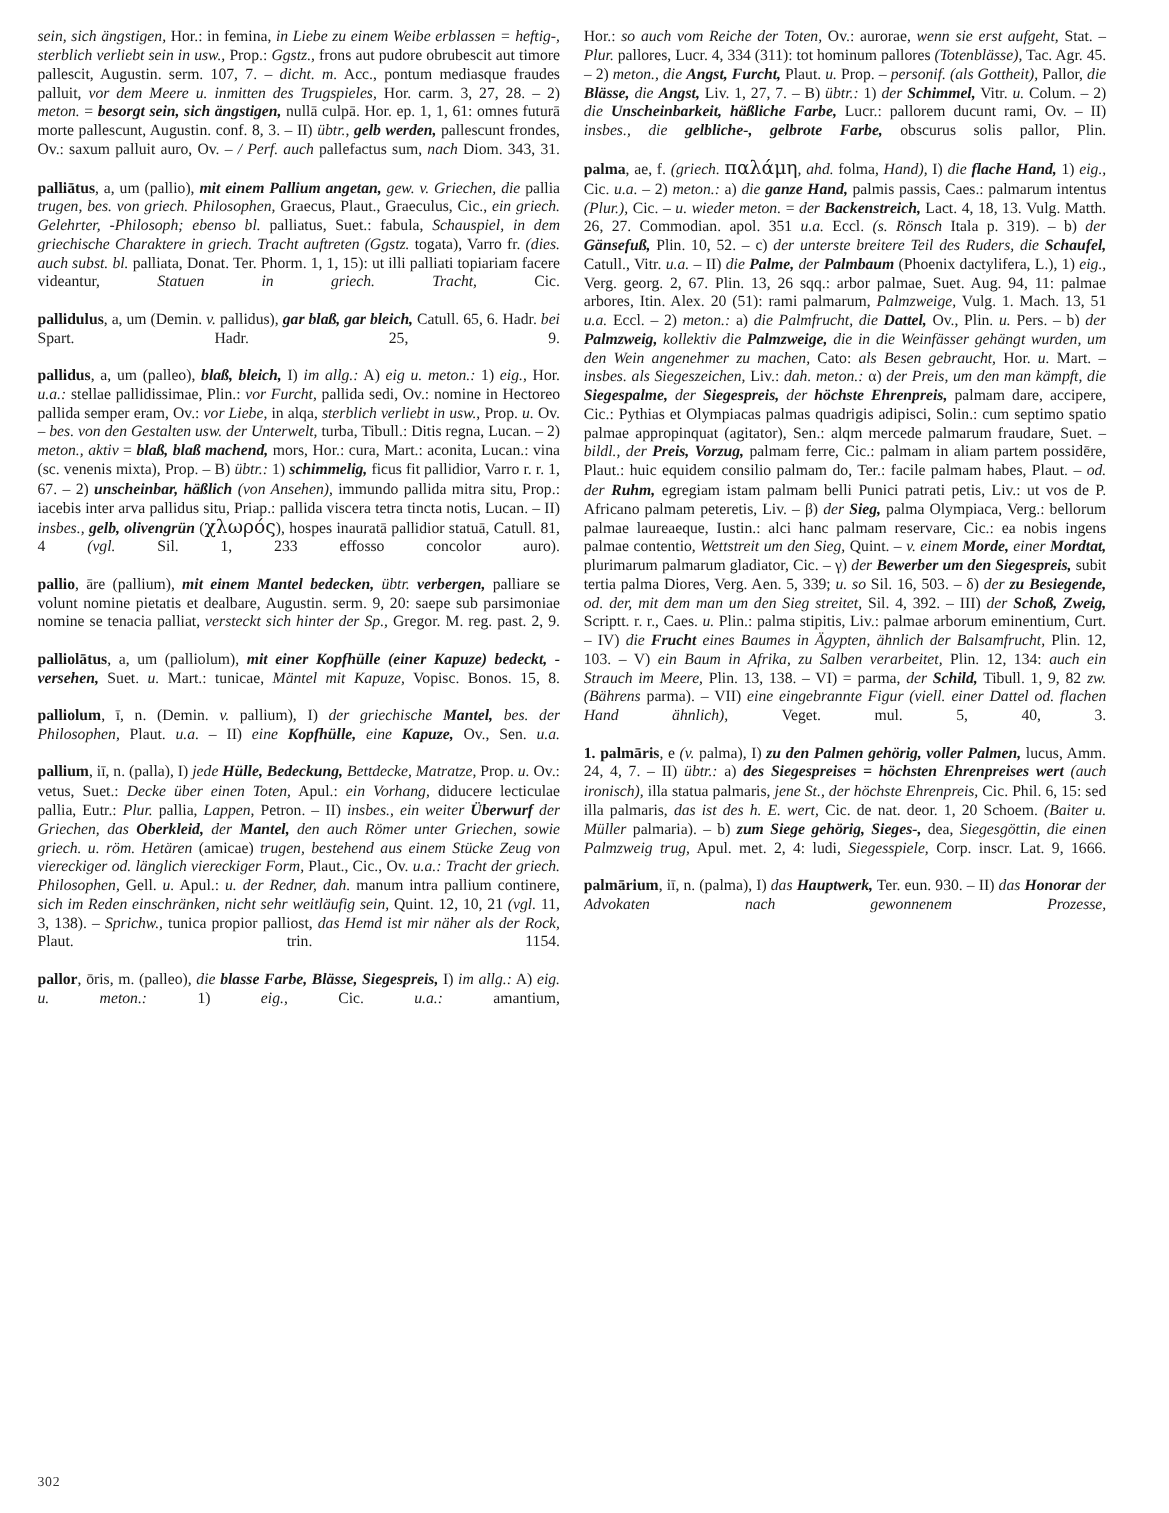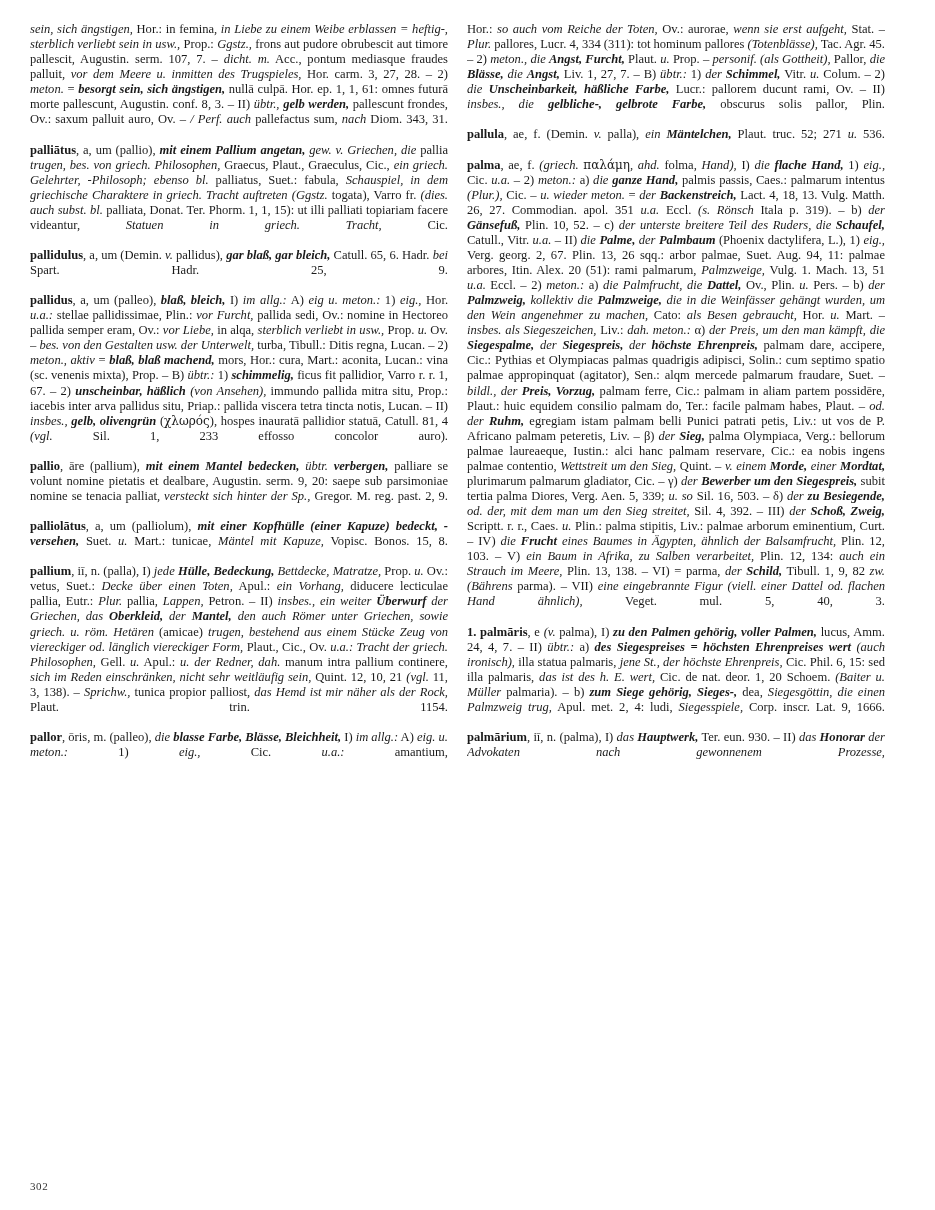--- a/index.html
+++ b/index.html
@@ -57,21 +57,21 @@
   }
   b, .hw {
     font-weight: bold;
   }
   i, .it {
     font-style: italic;
   }
   .gr {
     font-family: "DejaVu Serif", serif;
     font-style: normal;
-    font-size: 12px;
+    font-size: 15px;
   }
   .sup {
     font-size: 0.68em;
     vertical-align: super;
     line-height: 0;
   }
   .folio {
     position: absolute;
     left: 30px;
     bottom: 18px;
@@ -88,27 +88,27 @@
 
   <div class="columns">
 
     <div class="column">
       <p class="entry"><i>sein, sich ängstigen,</i> Hor.: in femina, <i>in Liebe zu einem Weibe erblassen = heftig-, sterblich verliebt sein in usw.,</i> Prop.: <i>Ggstz.,</i> frons aut pudore obrubescit aut timore pallescit, Augustin. serm. 107, 7. – <i>dicht. m.</i> Acc., pontum mediasque fraudes palluit, <i>vor dem Meere u. inmitten des Trugspieles,</i> Hor. carm. 3, 27, 28. – 2) <i>meton.</i> = <b><i>besorgt sein, sich ängstigen,</i></b> nullā culpā. Hor. ep. 1, 1, 61: omnes futurā morte pallescunt, Augustin. conf. 8, 3. – II) <i>übtr.,</i> <b><i>gelb werden,</i></b> pallescunt frondes, Ov.: saxum palluit auro, Ov. – <i>/ Perf. auch</i> pallefactus sum, <i>nach</i> Diom. 343, 31.</p>
       <p class="entry"><b>palliātus</b>, a, um (pallio), <b><i>mit einem Pallium angetan,</i></b> <i>gew. v. Griechen, die</i> pallia <i>trugen, bes. von griech. Philosophen,</i> Graecus, Plaut., Graeculus, Cic., <i>ein griech. Gelehrter, -Philosoph; ebenso bl.</i> palliatus, Suet.: fabula, <i>Schauspiel, in dem griechische Charaktere in griech. Tracht auftreten (Ggstz.</i> togata), Varro fr. <i>(dies. auch subst. bl.</i> palliata, Donat. Ter. Phorm. 1, 1, 15): ut illi palliati topiariam facere videantur, <i>Statuen in griech. Tracht,</i> Cic.</p>
       <p class="entry"><b>pallidulus</b>, a, um (Demin. <i>v.</i> pallidus), <b><i>gar blaß, gar bleich,</i></b> Catull. 65, 6. Hadr. <i>bei</i> Spart. Hadr. 25, 9.</p>
       <p class="entry"><b>pallidus</b>, a, um (palleo), <b><i>blaß, bleich,</i></b> I) <i>im allg.:</i> A) <i>eig u. meton.:</i> 1) <i>eig.,</i> Hor. <i>u.a.:</i> stellae pallidissimae, Plin.: <i>vor Furcht,</i> pallida sedi, Ov.: nomine in Hectoreo pallida semper eram, Ov.: <i>vor Liebe,</i> in alqa, <i>sterblich verliebt in usw.,</i> Prop. <i>u.</i> Ov. – <i>bes. von den Gestalten usw. der Unterwelt,</i> turba, Tibull.: Ditis regna, Lucan. – 2) <i>meton., aktiv</i> = <b><i>blaß, blaß machend,</i></b> mors, Hor.: cura, Mart.: aconita, Lucan.: vina (sc. venenis mixta), Prop. – B) <i>übtr.:</i> 1) <b><i>schimmelig,</i></b> ficus fit pallidior, Varro r. r. 1, 67. – 2) <b><i>unscheinbar, häßlich</i></b> <i>(von Ansehen),</i> immundo pallida mitra situ, Prop.: iacebis inter arva pallidus situ, Priap.: pallida viscera tetra tincta notis, Lucan. – II) <i>insbes.,</i> <b><i>gelb, olivengrün</i></b> (<span class="gr">χλωρός</span>), hospes inauratā pallidior statuā, Catull. 81, 4 <i>(vgl.</i> Sil. 1, 233 effosso concolor auro).</p>
       <p class="entry"><b>pallio</b>, āre (pallium), <b><i>mit einem Mantel bedecken,</i></b> <i>übtr.</i> <b><i>verbergen,</i></b> palliare se volunt nomine pietatis et dealbare, Augustin. serm. 9, 20: saepe sub parsimoniae nomine se tenacia palliat, <i>versteckt sich hinter der Sp.,</i> Gregor. M. reg. past. 2, 9.</p>
       <p class="entry"><b>palliolātus</b>, a, um (palliolum), <b><i>mit einer Kopfhülle (einer Kapuze) bedeckt, -versehen,</i></b> Suet. <i>u.</i> Mart.: tunicae, <i>Mäntel mit Kapuze,</i> Vopisc. Bonos. 15, 8.</p>
+      <p class="entry"><b>palliolum</b>, ī, n. (Demin. <i>v.</i> pallium), I) <i>der griechische <b>Mantel,</b> bes. der Philosophen,</i> Plaut. <i>u.a.</i> – II) <i>eine</i> <b><i>Kopfhülle,</i></b> <i>eine</i> <b><i>Kapuze,</i></b> Ov., Sen. <i>u.a.</i></p>
       <p class="entry"><b>pallium</b>, iī, n. (palla), I) <i>jede</i> <b><i>Hülle, Bedeckung,</i></b> <i>Bettdecke, Matratze,</i> Prop. <i>u.</i> Ov.: vetus, Suet.: <i>Decke über einen Toten,</i> Apul.: <i>ein Vorhang,</i> diducere lecticulae pallia, Eutr.: <i>Plur.</i> pallia, <i>Lappen,</i> Petron. – II) <i>insbes., ein weiter</i> <b><i>Überwurf</i></b> <i>der Griechen, das</i> <b><i>Oberkleid,</i></b> <i>der</i> <b><i>Mantel,</i></b> <i>den auch Römer unter Griechen, sowie griech. u. röm. Hetären</i> (amicae) <i>trugen, bestehend aus einem Stücke Zeug von viereckiger od. länglich viereckiger Form,</i> Plaut., Cic., Ov. <i>u.a.: Tracht der griech. Philosophen,</i> Gell. <i>u.</i> Apul.: <i>u. der Redner, dah.</i> manum intra pallium continere, <i>sich im Reden einschränken, nicht sehr weitläufig sein,</i> Quint. 12, 10, 21 <i>(vgl.</i> 11, 3, 138). – <i>Sprichw.,</i> tunica propior palliost, <i>das Hemd ist mir näher als der Rock,</i> Plaut. trin. 1154.</p>
-      <p class="entry"><b>pallor</b>, ōris, m. (palleo), <i>die</i> <b><i>blasse Farbe, Blässe, Bleichheit,</i></b> I) <i>im allg.:</i> A) <i>eig. u. meton.:</i> 1) <i>eig.,</i> Cic. <i>u.a.:</i> amantium,</p>
+      <p class="entry"><b>pallor</b>, ōris, m. (palleo), <i>die</i> <b><i>blasse Farbe, Blässe, Siegespreis,</i></b> I) <i>im allg.:</i> A) <i>eig. u. meton.:</i> 1) <i>eig.,</i> Cic. <i>u.a.:</i> amantium,</p>
     </div>
 
     <div class="column">
       <p class="entry">Hor.: <i>so auch vom Reiche der Toten,</i> Ov.: aurorae, <i>wenn sie erst aufgeht,</i> Stat. – <i>Plur.</i> pallores, Lucr. 4, 334 (311): tot hominum pallores <i>(Totenblässe),</i> Tac. Agr. 45. – 2) <i>meton., die</i> <b><i>Angst, Furcht,</i></b> Plaut. <i>u.</i> Prop. – <i>personif. (als Gottheit),</i> Pallor, <i>die</i> <b><i>Blässe,</i></b> <i>die</i> <b><i>Angst,</i></b> Liv. 1, 27, 7. – B) <i>übtr.:</i> 1) <i>der</i> <b><i>Schimmel,</i></b> Vitr. <i>u.</i> Colum. – 2) <i>die</i> <b><i>Unscheinbarkeit, häßliche Farbe,</i></b> Lucr.: pallorem ducunt rami, Ov. – II) <i>insbes., die</i> <b><i>gelbliche-, gelbrote Farbe,</i></b> obscurus solis pallor, Plin.</p>
-      <p class="entry"><b>pallula</b>, ae, f. (Demin. <i>v.</i> palla), <i>ein</i> <b><i>Mäntelchen,</i></b> Plaut. truc. 52; 271 <i>u.</i> 536.</p>
       <p class="entry"><b>palma</b>, ae, f. <i>(griech.</i> <span class="gr">παλάμη</span><i>, ahd.</i> folma, <i>Hand),</i> I) <i>die <b>flache Hand,</b></i> 1) <i>eig.,</i> Cic. <i>u.a.</i> – 2) <i>meton.:</i> a) <i>die</i> <b><i>ganze Hand,</i></b> palmis passis, Caes.: palmarum intentus <i>(Plur.),</i> Cic. – <i>u. wieder meton.</i> = <i>der</i> <b><i>Backenstreich,</i></b> Lact. 4, 18, 13. Vulg. Matth. 26, 27. Commodian. apol. 351 <i>u.a.</i> Eccl. <i>(s. Rönsch</i> Itala p. 319). – b) <i>der</i> <b><i>Gänsefuß,</i></b> Plin. 10, 52. – c) <i>der unterste breitere Teil des Ruders, die</i> <b><i>Schaufel,</i></b> Catull., Vitr. <i>u.a.</i> – II) <i>die</i> <b><i>Palme,</i></b> <i>der</i> <b><i>Palmbaum</i></b> (Phoenix dactylifera, L.), 1) <i>eig.,</i> Verg. georg. 2, 67. Plin. 13, 26 sqq.: arbor palmae, Suet. Aug. 94, 11: palmae arbores, Itin. Alex. 20 (51): rami palmarum, <i>Palmzweige,</i> Vulg. 1. Mach. 13, 51 <i>u.a.</i> Eccl. – 2) <i>meton.:</i> a) <i>die Palmfrucht, die</i> <b><i>Dattel,</i></b> Ov., Plin. <i>u.</i> Pers. – b) <i>der</i> <b><i>Palmzweig,</i></b> <i>kollektiv die</i> <b><i>Palmzweige,</i></b> <i>die in die Weinfässer gehängt wurden, um den Wein angenehmer zu machen,</i> Cato: <i>als Besen gebraucht,</i> Hor. <i>u.</i> Mart. – <i>insbes. als Siegeszeichen,</i> Liv.: <i>dah. meton.:</i> α) <i>der Preis, um den man kämpft, die</i> <b><i>Siegespalme,</i></b> <i>der</i> <b><i>Siegespreis,</i></b> <i>der</i> <b><i>höchste Ehrenpreis,</i></b> palmam dare, accipere, Cic.: Pythias et Olympiacas palmas quadrigis adipisci, Solin.: cum septimo spatio palmae appropinquat (agitator), Sen.: alqm mercede palmarum fraudare, Suet. – <i>bildl., der</i> <b><i>Preis, Vorzug,</i></b> palmam ferre, Cic.: palmam in aliam partem possidēre, Plaut.: huic equidem consilio palmam do, Ter.: facile palmam habes, Plaut. – <i>od. der</i> <b><i>Ruhm,</i></b> egregiam istam palmam belli Punici patrati petis, Liv.: ut vos de P. Africano palmam peteretis, Liv. – β) <i>der</i> <b><i>Sieg,</i></b> palma Olympiaca, Verg.: bellorum palmae laureaeque, Iustin.: alci hanc palmam reservare, Cic.: ea nobis ingens palmae contentio, <i>Wettstreit um den Sieg,</i> Quint. – <i>v. einem</i> <b><i>Morde,</i></b> <i>einer</i> <b><i>Mordtat,</i></b> plurimarum palmarum gladiator, Cic. – γ) <i>der</i> <b><i>Bewerber um den Siegespreis,</i></b> subit tertia palma Diores, Verg. Aen. 5, 339; <i>u. so</i> Sil. 16, 503. – δ) <i>der</i> <b><i>zu Besiegende,</i></b> <i>od. der, mit dem man um den Sieg streitet,</i> Sil. 4, 392. – III) <i>der</i> <b><i>Schoß, Zweig,</i></b> Scriptt. r. r., Caes. <i>u.</i> Plin.: palma stipitis, Liv.: palmae arborum eminentium, Curt. – IV) <i>die</i> <b><i>Frucht</i></b> <i>eines Baumes in Ägypten, ähnlich der Balsamfrucht,</i> Plin. 12, 103. – V) <i>ein Baum in Afrika, zu Salben verarbeitet,</i> Plin. 12, 134: <i>auch ein Strauch im Meere,</i> Plin. 13, 138. – VI) = parma, <i>der</i> <b><i>Schild,</i></b> Tibull. 1, 9, 82 <i>zw. (Bährens</i> parma). – VII) <i>eine eingebrannte Figur (viell. einer Dattel od. flachen Hand ähnlich),</i> Veget. mul. 5, 40, 3.</p>
       <p class="entry"><b>1. palmāris</b>, e <i>(v.</i> palma), I) <b><i>zu den Palmen gehörig, voller Palmen,</i></b> lucus, Amm. 24, 4, 7. – II) <i>übtr.:</i> a) <b><i>des Siegespreises = höchsten Ehrenpreises wert</i></b> <i>(auch ironisch),</i> illa statua palmaris, <i>jene St., der höchste Ehrenpreis,</i> Cic. Phil. 6, 15: sed illa palmaris, <i>das ist des h. E. wert,</i> Cic. de nat. deor. 1, 20 Schoem. <i>(Baiter u. Müller</i> palmaria). – b) <b><i>zum Siege gehörig, Sieges-,</i></b> dea, <i>Siegesgöttin, die einen Palmzweig trug,</i> Apul. met. 2, 4: ludi, <i>Siegesspiele,</i> Corp. inscr. Lat. 9, 1666.</p>
       <p class="entry"><b>palmārium</b>, iī, n. (palma), I) <i>das</i> <b><i>Hauptwerk,</i></b> Ter. eun. 930. – II) <i>das</i> <b><i>Honorar</i></b> <i>der Advokaten nach gewonnenem Prozesse,</i></p>
     </div>
 
   </div>
 
   <div class="folio">302</div>
 
 </div>

